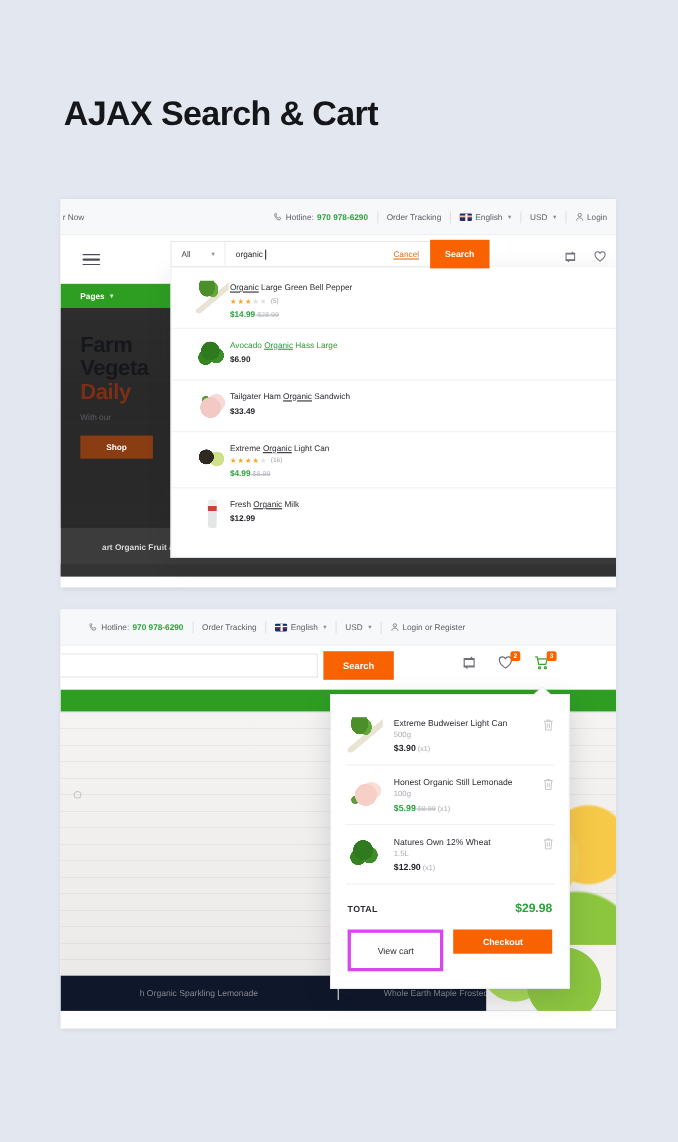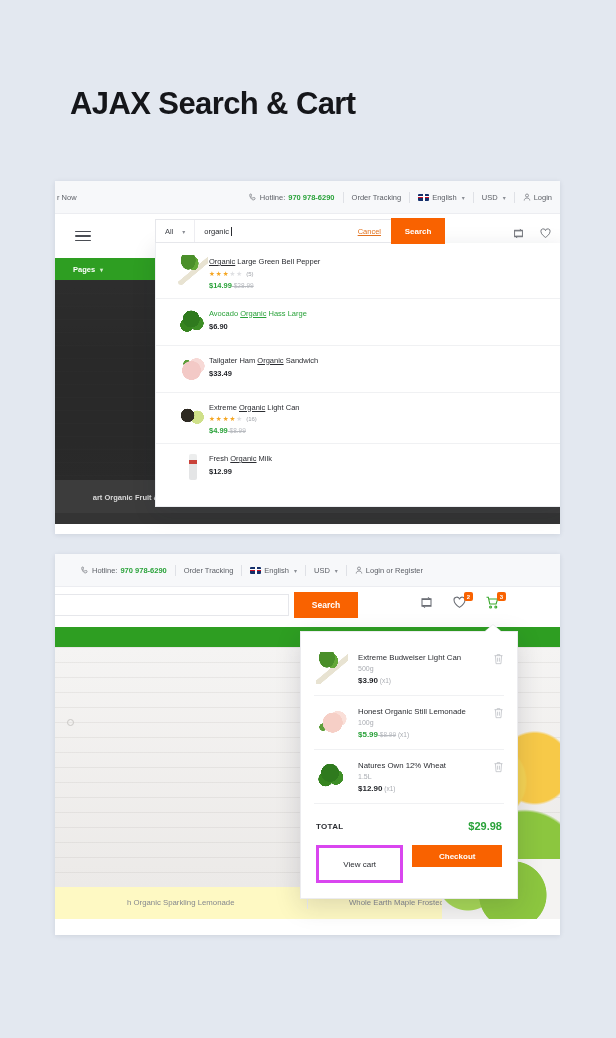--- a/index.html
+++ b/index.html
@@ -5,21 +5,21 @@
   * { box-sizing: border-box; margin: 0; padding: 0; }
   html, body {
     width: 616px; height: 1038px;
     background: #e3e8f0;
     font-family: "Liberation Sans", sans-serif;
     overflow: hidden;
   }
   .page { position: relative; width: 616px; height: 1038px; }
 
   .page-title {
-    position: absolute; left: 70px; top: 86px;
+    position: absolute; left: 58px; top: 86px;
     font-size: 31px; font-weight: 700; color: #15161a;
     letter-spacing: -0.6px;
   }
 
   
   .shot {
     position: absolute;
     background: #fff;
     overflow: hidden;
     box-shadow: 0 1px 5px rgba(20,30,60,.10);
@@ -72,21 +72,21 @@
   .burger span { display: block; height: 1.6px; background: #4a4d54; border-radius: 1px; }
 
   .searchbox {
     position: absolute; left: 100px; top: 5px;
     width: 290px; height: 24px;
     border: 1px solid #e6e7eb; background: #fff;
     display: flex; align-items: center;
     z-index: 40;
   }
   .cat {
-    display: flex; align-items: center; gap: 7px;
+    display: flex; align-items: center; gap: 17px;
     font-size: 7.5px; color: #42454c; padding: 0 9px;
     border-right: 1px solid #ededf1; height: 100%;
   }
   .qinput {
     flex: 1; font-size: 7.5px; color: #1f2126; padding-left: 9px;
     display: flex; align-items: center;
   }
   .caret-bar {
     display: inline-block; width: 1px; height: 9px; background: #2b2d32;
     margin-left: 2px;
@@ -304,21 +304,21 @@
   .s2hero .juice {
     position: absolute; right: 78px; top: 48px; width: 70px; height: 60px;
     background: radial-gradient(ellipse at 50% 60%, #f6b01a 0 40%, transparent 60%);
     filter: blur(2px); opacity: .85;
   }
   .s2hero .dot {
     position: absolute; left: 12px; top: 72px; width: 7px; height: 7px;
     border: 1px solid #c9c7c4; border-radius: 50%;
   }
   .s2strip {
-    position: relative; height: 32px; background: #fef9c3;
+    position: relative; height: 32px; background: #0f172a;
     display: flex; align-items: center;
   }
   .s2cell {
     flex: 1; text-align: center; font-size: 7.8px; color: #85888e;
     border-right: 1px solid #eceef1; line-height: 12px;
   }
   .s2cell:last-child { border-right: none; }
   .s2cell-img {
     position: absolute; right: 0; top: -28px; width: 118px; height: 60px;
     background:
@@ -517,20 +517,27 @@
       <div class="g-right">
         <span>Your Recent</span>
       </div>
     </div>
 
     <div class="hero">
       <div class="wood"></div>
       <div class="fruit"></div>
       <div class="dim"></div>
       <div class="dot"></div>
+      <div class="htxt">
+        <h2>Farm</h2>
+        <h2>Vegeta</h2>
+        <h3>Daily</h3>
+        <p>With our</p>
+        <div class="shopbtn">Shop</div>
+      </div>
     </div>
 
     <div class="pstrip" id="shot1-strip">
       <div class="band"></div>
     <div class="pcell bold">art Organic Fruit &amp; Vegies</div>
         <div class="pcell">Whole Earth Organic Sparkling Lemonade</div>
         <div class="pcell">Whole Earth Maple Frosted Organic Corn F</div>
       </div>
   </div>
 

